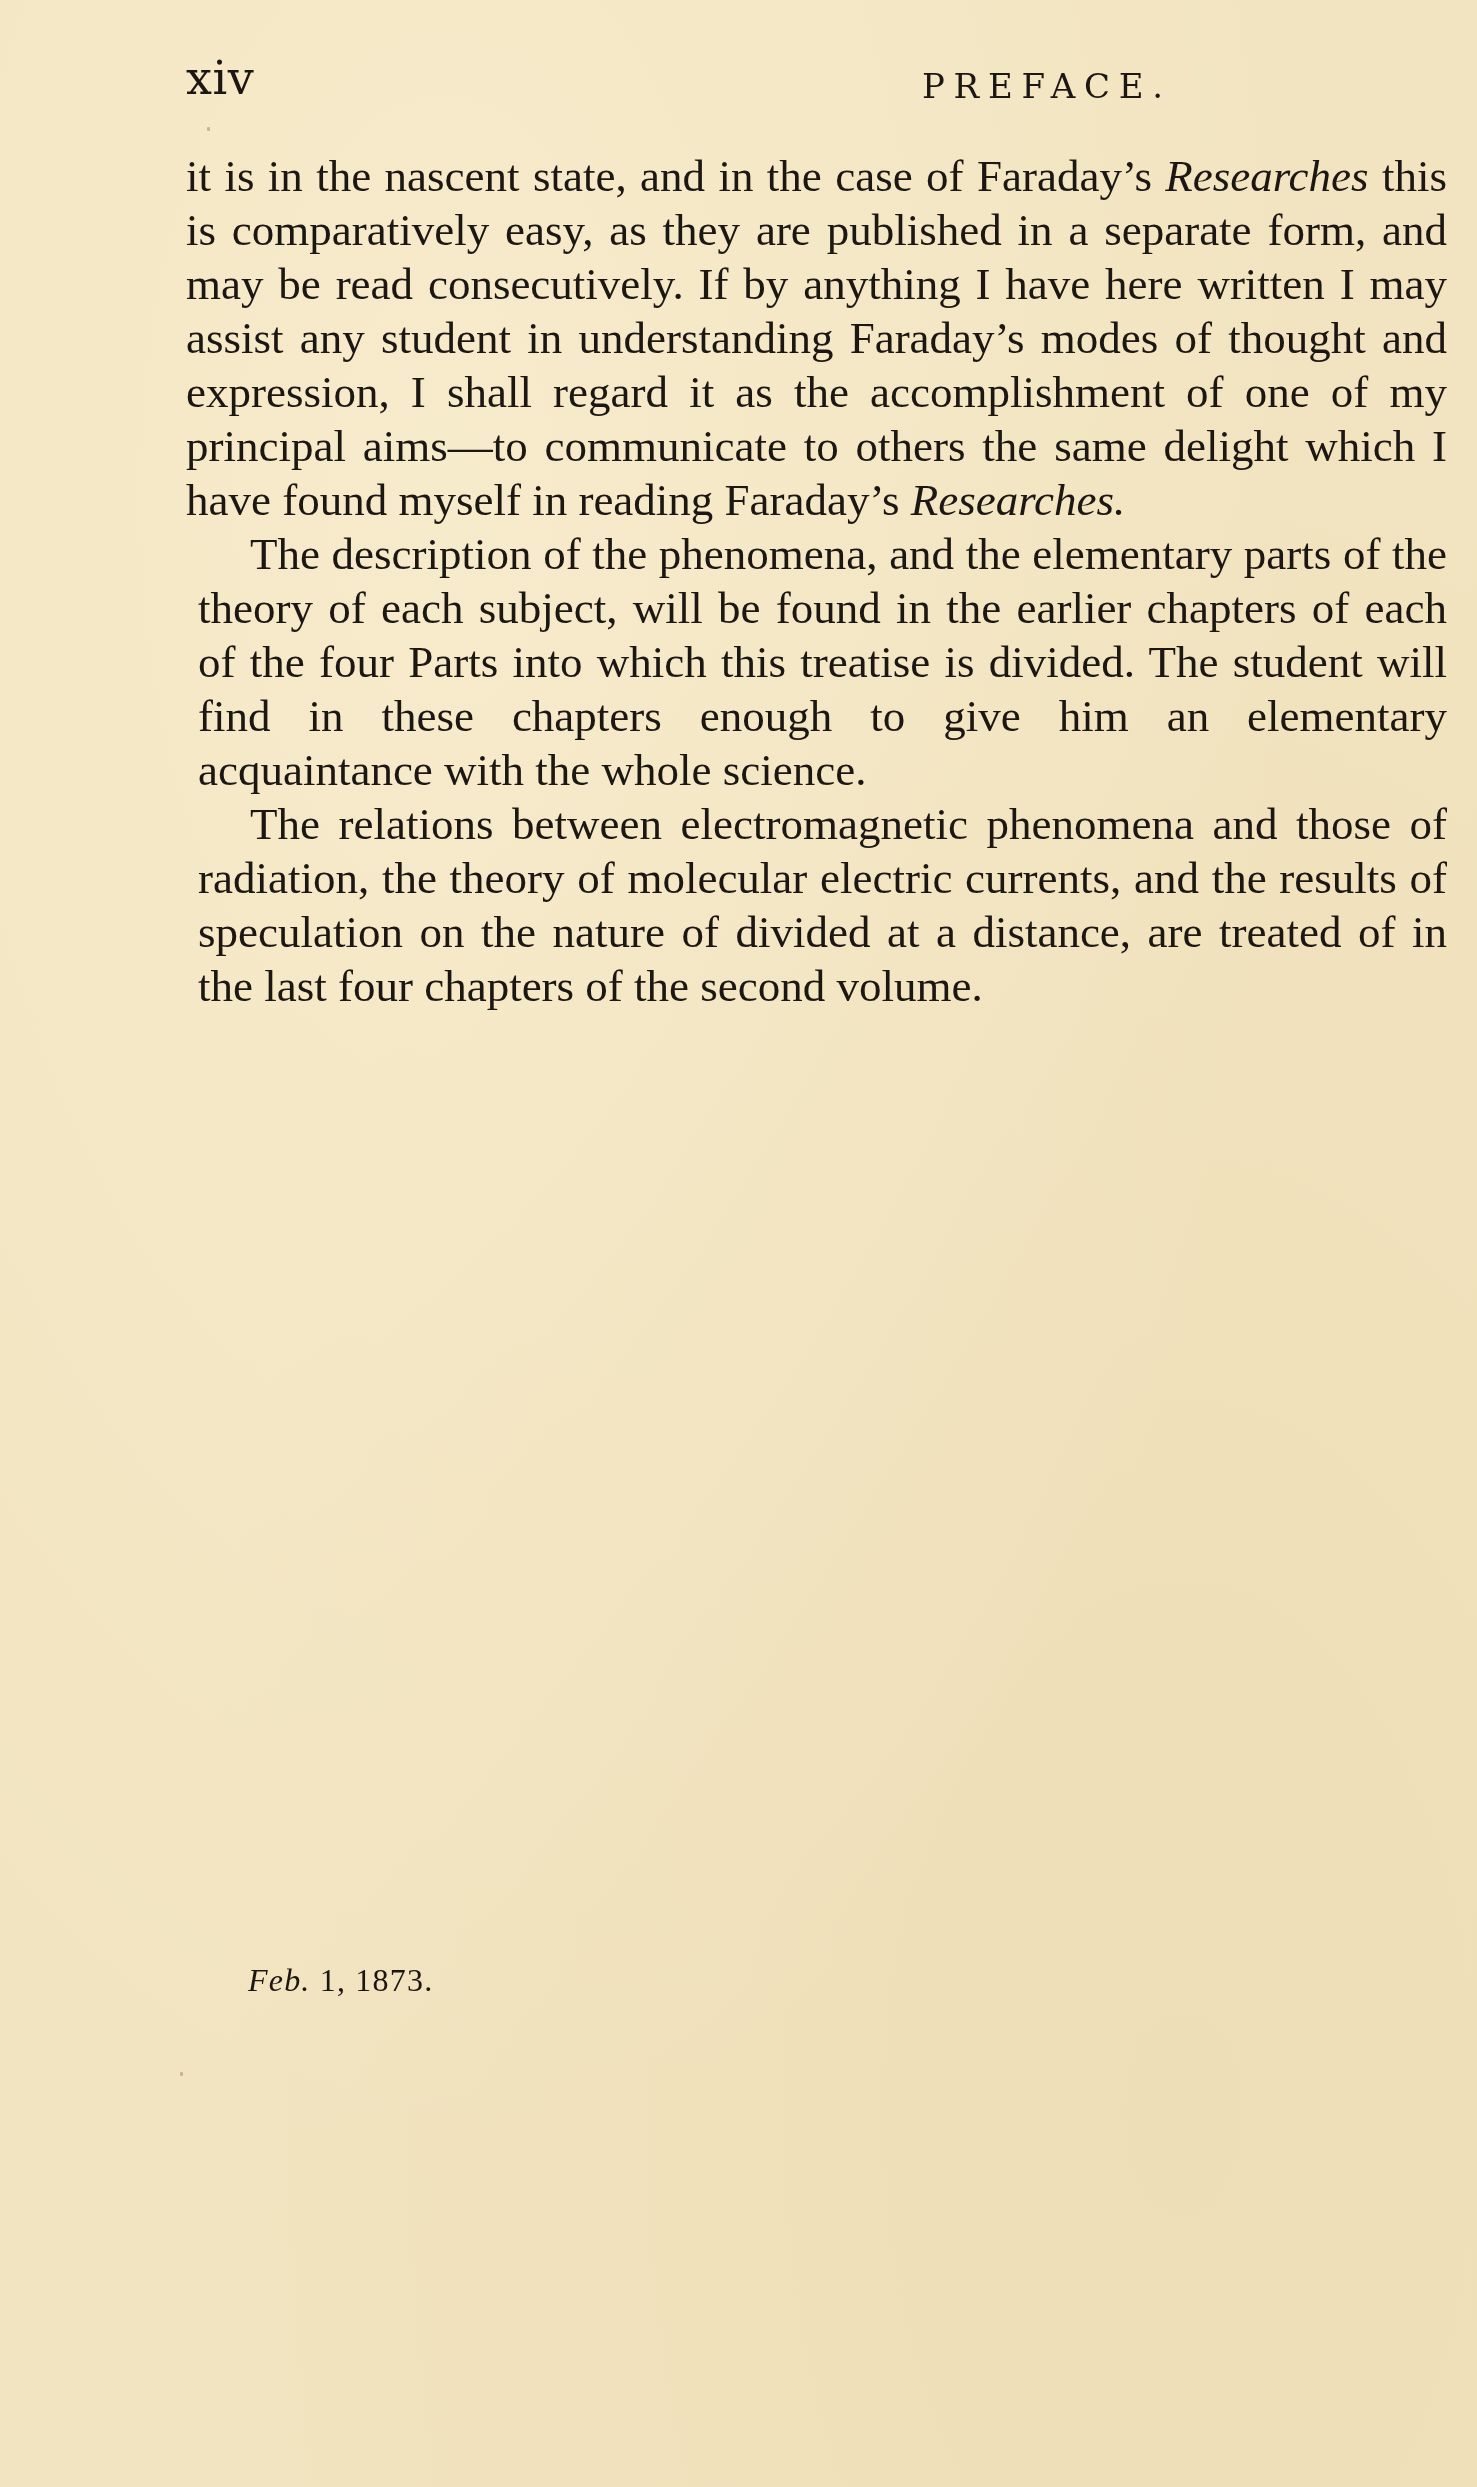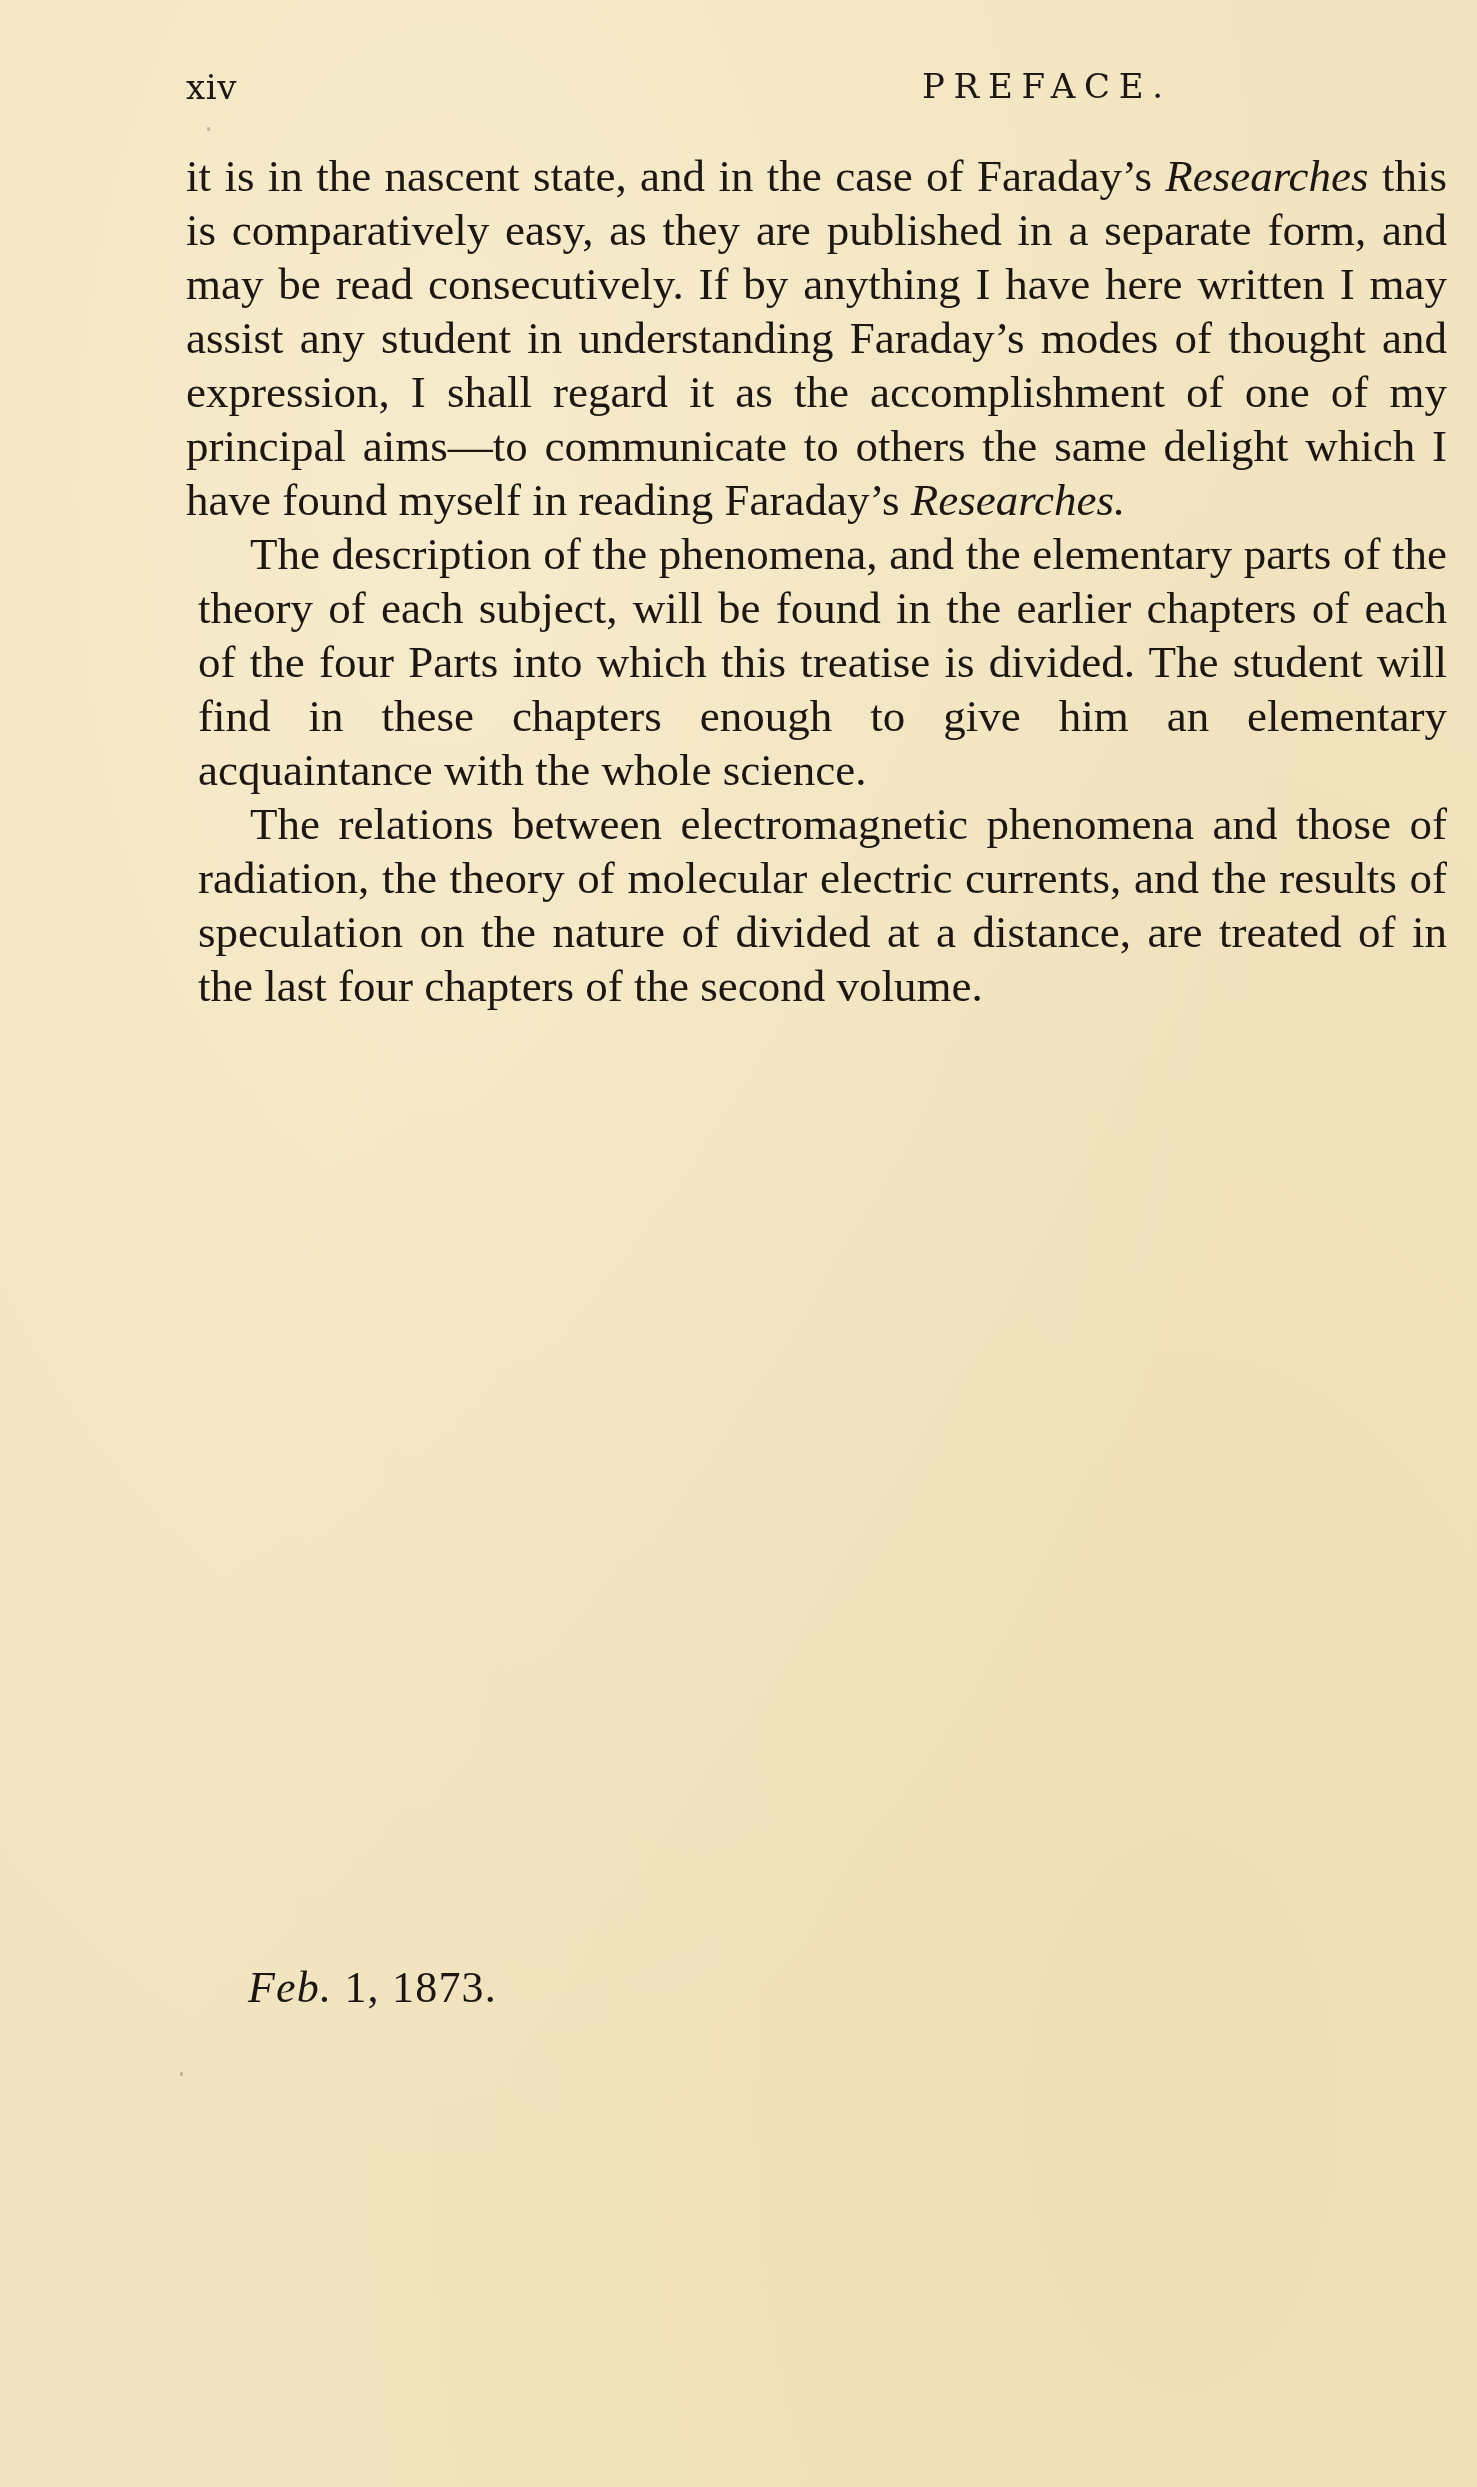--- a/index.html
+++ b/index.html
@@ -27,22 +27,22 @@
     .running-head {
       position: absolute;
       top: 51px;
       left: 0;
       width: 1261px;
       height: 50px;
     }
     .folio {
       position: absolute;
       left: 0;
-      top: 16px;
-      font-size: 34px;
+      top: 0;
+      font-size: 46px;
       letter-spacing: 0.6px;
     }
     .head-title {
       position: absolute;
       left: 688px;
       top: 15px;
       font-size: 34px;
       letter-spacing: 8.7px;
       margin-left: 48px;
     }
@@ -66,21 +66,21 @@
       text-indent: 52px;
       margin-left: 12px;
     }
     .ital {
       font-style: italic;
     }
     .dateline {
       position: absolute;
       top: 1962px;
       left: 62px;
-      font-size: 44px;
+      font-size: 32px;
       font-family: "Liberation Serif", "DejaVu Serif", serif;
       letter-spacing: 1.2px;
     }
     .speck {
       position: absolute;
       width: 2.5px;
       height: 3.7px;
       background: rgba(120,80,60,0.35);
       border-radius: 1.2px;
     }

